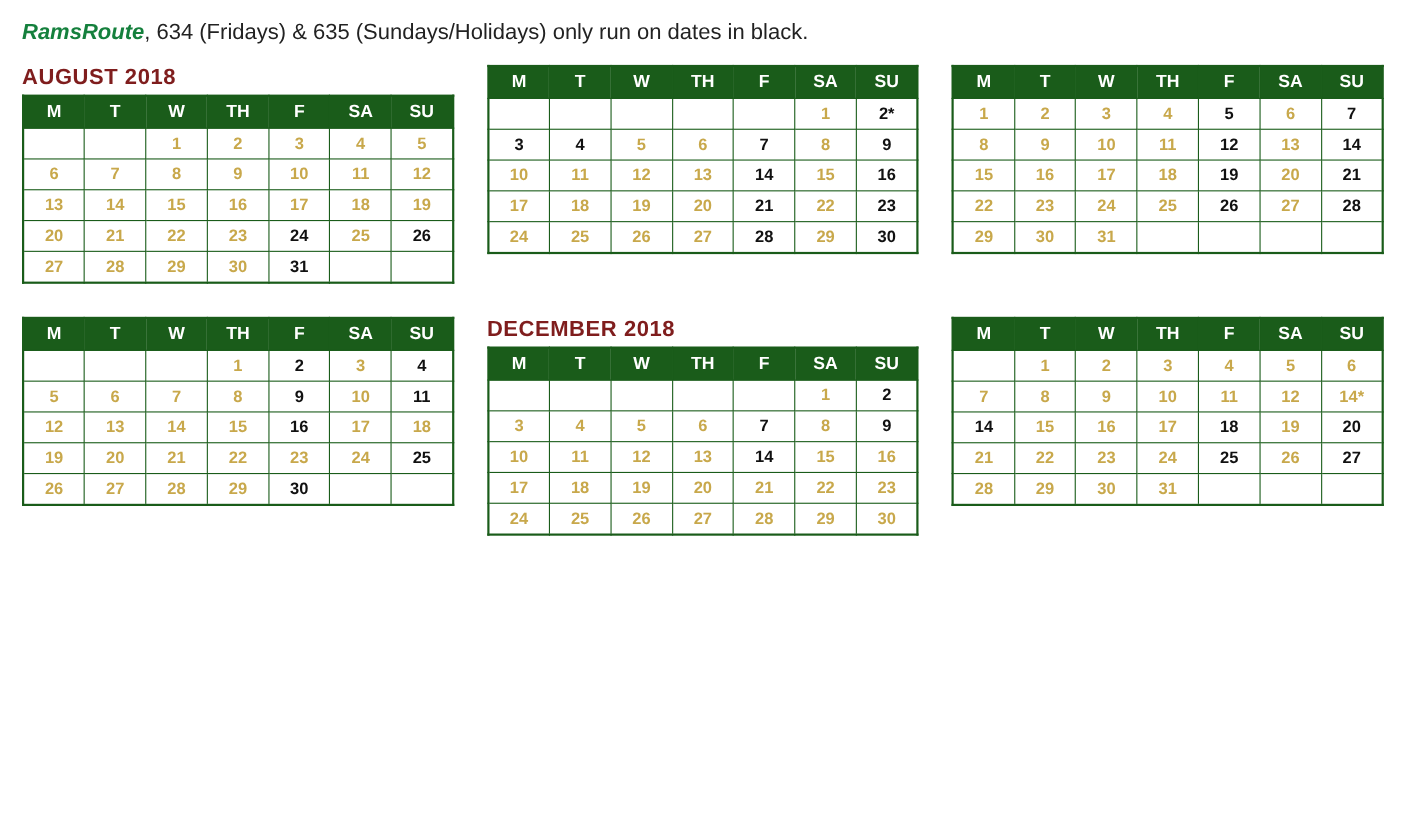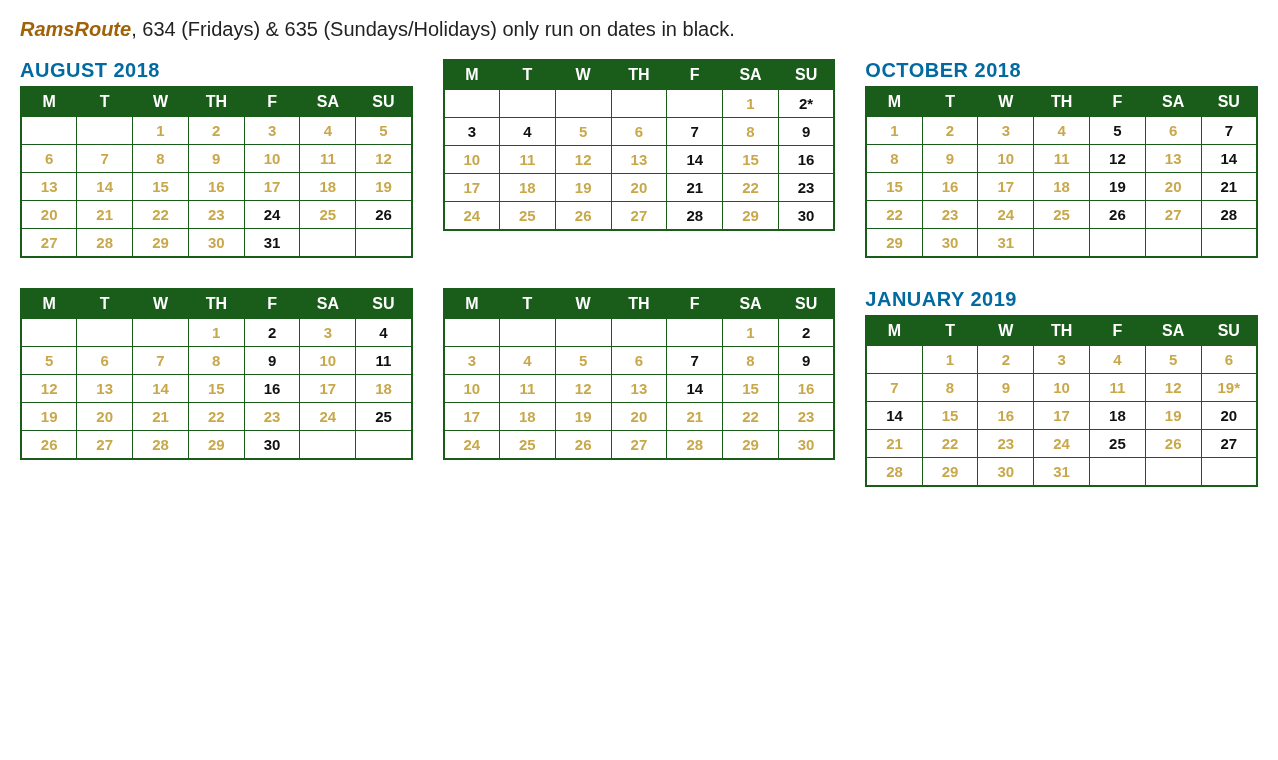--- a/index.html
+++ b/index.html
@@ -11,34 +11,34 @@
       padding: 18px 20px;
     }
     .header-note {
       font-size: 20px;
       margin-bottom: 18px;
       color: #222;
     }
     .header-note em {
       font-style: italic;
       font-weight: bold;
-      color: #a16207;
+      color: #15803d;
     }
     .calendars-grid {
       display: grid;
       grid-template-columns: repeat(3, 1fr);
       gap: 30px 30px;
     }
     .calendar-block {
       width: 100%;
     }
     .month-title {
       font-size: 20px;
       font-weight: bold;
-      color: #0369a1;
+      color: #7f1d1d;
       text-transform: uppercase;
       margin-bottom: 4px;
       letter-spacing: 0.5px;
     }
     .cal-table {
       border-collapse: collapse;
       width: 100%;
       border: 2px solid #1a5c1a;
     }
     .cal-table th {
@@ -195,21 +195,20 @@
             <td class="gold">26</td>
             <td class="gold">27</td>
             <td class="black">28</td>
             <td class="gold">29</td>
             <td class="black">30</td>
           </tr>
         </tbody>
       </table>
     </div>
     <div class="calendar-block">
-      <div class="month-title">OCTOBER 2018</div>
       <table class="cal-table">
         <thead>
           <tr>
             <th>M</th>
             <th>T</th>
             <th>W</th>
             <th>TH</th>
             <th>F</th>
             <th>SA</th>
             <th>SU</th>
@@ -320,20 +319,21 @@
             <td class="gold">28</td>
             <td class="gold">29</td>
             <td class="black">30</td>
             <td class="empty"></td>
             <td class="empty"></td>
           </tr>
         </tbody>
       </table>
     </div>
     <div class="calendar-block">
+      <div class="month-title">DECEMBER 2018</div>
       <table class="cal-table">
         <thead>
           <tr>
             <th>M</th>
             <th>T</th>
             <th>W</th>
             <th>TH</th>
             <th>F</th>
             <th>SA</th>
             <th>SU</th>
@@ -382,21 +382,20 @@
             <td class="gold">26</td>
             <td class="gold">27</td>
             <td class="gold">28</td>
             <td class="gold">29</td>
             <td class="gold">30</td>
           </tr>
         </tbody>
       </table>
     </div>
     <div class="calendar-block">
-      <div class="month-title">JANUARY 2019</div>
       <table class="cal-table">
         <thead>
           <tr>
             <th>M</th>
             <th>T</th>
             <th>W</th>
             <th>TH</th>
             <th>F</th>
             <th>SA</th>
             <th>SU</th>
@@ -412,21 +411,21 @@
             <td class="gold">5</td>
             <td class="gold">6</td>
           </tr>
           <tr>
             <td class="gold">7</td>
             <td class="gold">8</td>
             <td class="gold">9</td>
             <td class="gold">10</td>
             <td class="gold">11</td>
             <td class="gold">12</td>
-            <td class="gold">19*</td>
+            <td class="gold">14*</td>
           </tr>
           <tr>
             <td class="black">14</td>
             <td class="gold">15</td>
             <td class="gold">16</td>
             <td class="gold">17</td>
             <td class="black">18</td>
             <td class="gold">19</td>
             <td class="black">20</td>
           </tr>

